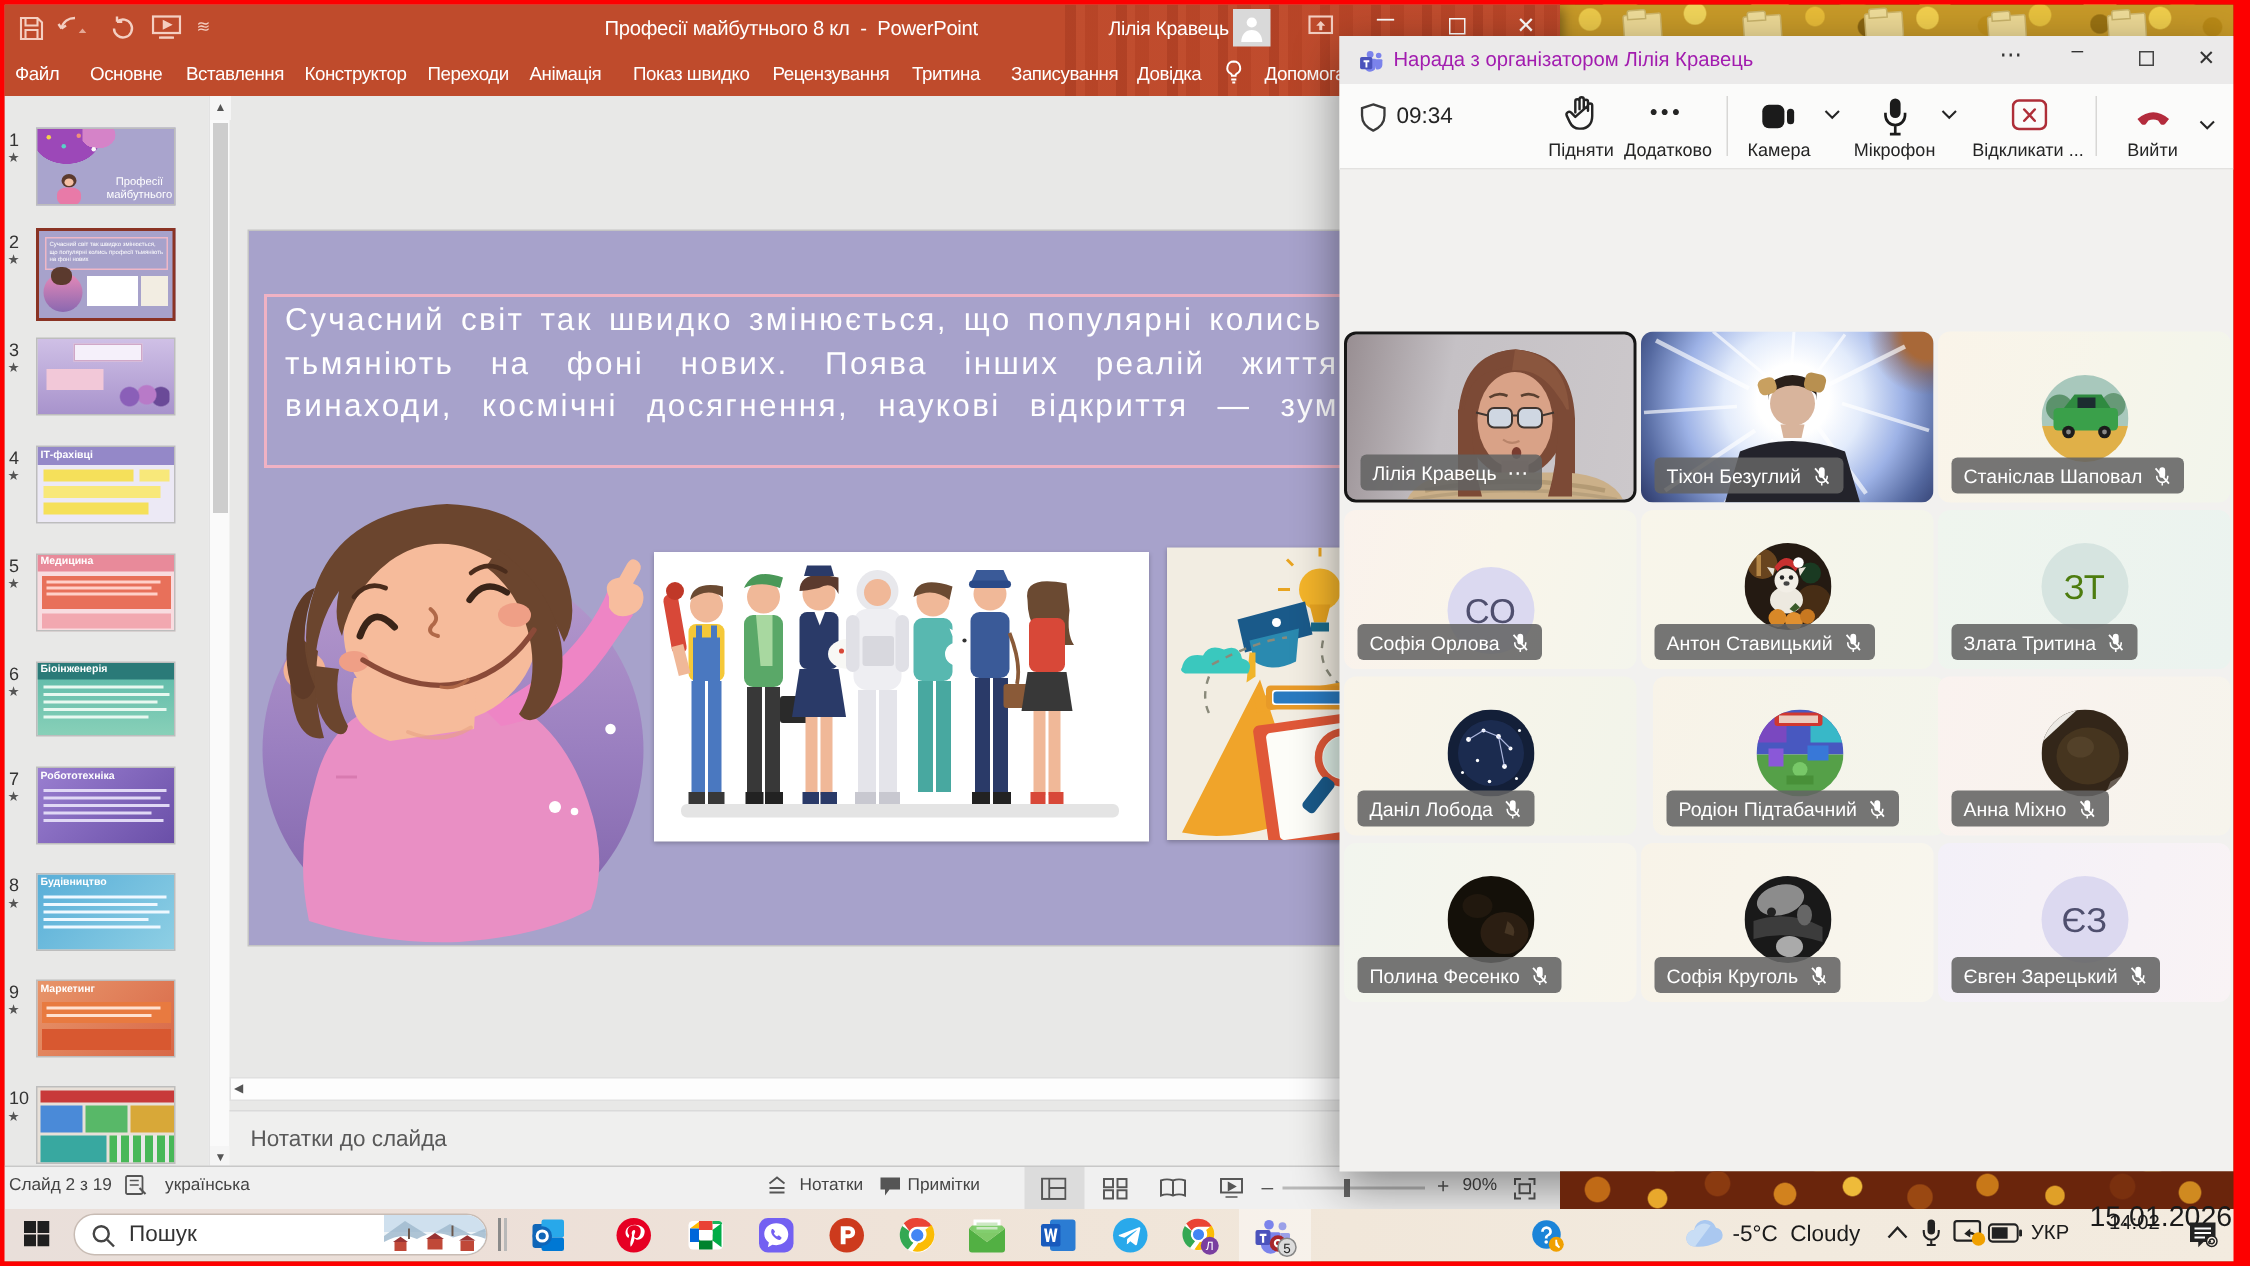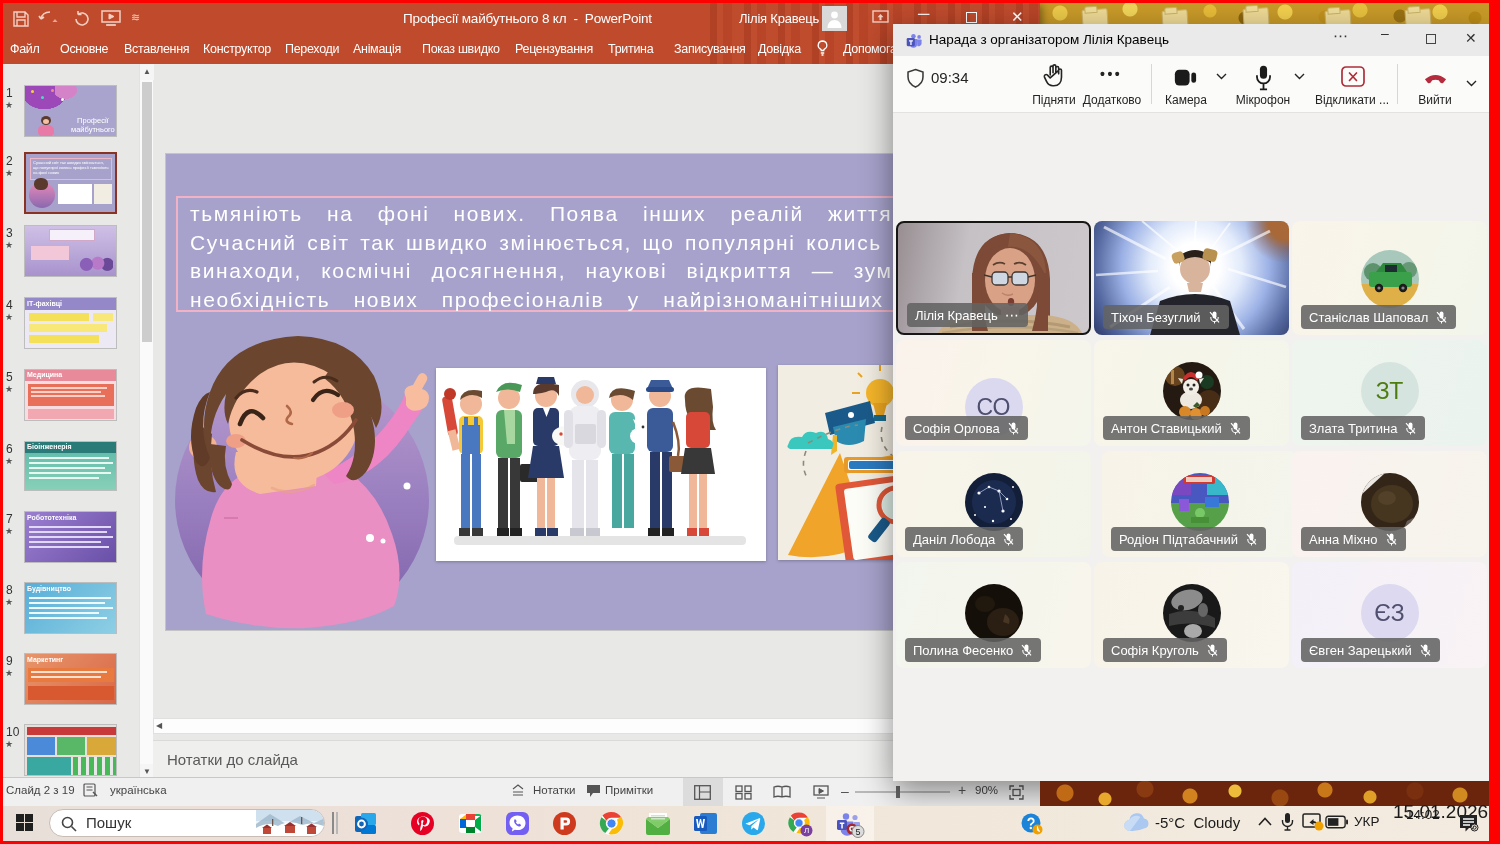--- a/index.html
+++ b/index.html
@@ -207,24 +207,23 @@
     <div class="abs" style="left:48px;top:32px;width:43px;height:18px;background:repeating-linear-gradient(90deg,#48b858 0 5px,#e8e8e8 5px 8px)"></div>
   </div>
   <div id="thumb-scroll">
     <div class="abs" style="left:0;top:0;width:14px;height:16px;background:#f5f5f5;text-align:center;font-size:8px;color:#555;line-height:16px">▲</div>
     <div class="abs" style="left:2px;top:18px;width:10px;height:260px;background:#cdcdcd"></div>
     <div class="abs" style="left:0;top:700px;width:14px;height:16px;background:#f5f5f5;text-align:center;font-size:8px;color:#555;line-height:16px">▼</div>
   </div>
   <div id="slide">
    <div class="abs" style="left:10px;top:42px;width:824px;height:116px;border:2px solid #f0b2c4"></div>
    <div class="abs" style="left:24px;top:46px;width:800px;height:108px;color:#fff;font-size:21px;line-height:28.5px;letter-spacing:1.6px;white-space:nowrap">
+     <div style="display:flex;justify-content:space-between">Сучасний<span>світ</span><span>так</span><span>швидко</span><span>змінюється,</span><span>що</span><span>популярні</span><span>колись</span><span>професії</span></div>
      <div style="display:flex;justify-content:space-between">тьмяніють<span>на</span><span>фоні</span><span>нових.</span><span>Поява</span><span>інших</span><span>реалій</span><span>життя</span><span>—</span><span>це</span></div>
-     <div style="display:flex;justify-content:space-between">Сучасний<span>світ</span><span>так</span><span>швидко</span><span>змінюється,</span><span>що</span><span>популярні</span><span>колись</span><span>професії</span></div>
      <div style="display:flex;justify-content:space-between">винаходи,<span>космічні</span><span>досягнення,</span><span>наукові</span><span>відкриття</span><span>—</span><span>зумовлюють</span></div>
-     <div style="display:flex;justify-content:space-between">необхідність<span>нових</span><span>професіоналів</span><span>у</span><span>найрізноманітніших</span><span>сферах</span></div>
    </div>
    <svg class="abs" style="left:0;top:180px" width="290" height="296" viewBox="0 0 290 296">
      <defs>
       <linearGradient id="gd" x1="0" y1="0" x2="0" y2="1">
                 <stop offset="0" stop-color="#b89cce"></stop>
                 <stop offset=".5" stop-color="#9a7fc0"></stop>
                 <stop offset="1" stop-color="#7d60a8"></stop>
               </linearGradient>
      </defs>
      <circle cx="136" cy="166" r="127" fill="url(#gd)"></circle>
@@ -469,21 +468,21 @@
 <div id="teams">
  <div id="tm-title">
   <svg class="abs" style="left:13px;top:8px" width="17" height="17" viewBox="0 0 24 24">
           <circle cx="18.5" cy="7" r="2.6" fill="#7b83eb"></circle>
           <path fill="#7b83eb" d="M15.5 10.5h5.5a1 1 0 0 1 1 1v4.5a4.3 4.3 0 0 1-6 3.9z"></path>
           <circle cx="10.5" cy="6" r="3.2" fill="#7b83eb"></circle>
           <path fill="#7b83eb" d="M5.5 10h9.5a1 1 0 0 1 1 1v6a5.5 5.5 0 0 1-10.5 2z"></path>
           <rect x="1" y="8.5" width="11.5" height="11.5" rx="1.6" fill="#4b53bc"></rect>
           <path fill="#fff" d="M9.7 11.6H4.3v1.7h1.8v5h1.8v-5h1.8z"></path>
         </svg>
-  <div class="abs" style="left:36px;top:8px;font-size:13.5px;color:#000000">Нарада з організатором Лілія Кравець</div>
+  <div class="abs" style="left:36px;top:8px;font-size:13.5px;color:#a21caf">Нарада з організатором Лілія Кравець</div>
   <div class="abs" style="left:440px;top:3px;font-size:15px;color:#333;letter-spacing:1px">⋯</div>
   <div class="abs" style="left:488px;top:1px;font-size:14px;color:#333">–</div>
   <div class="abs" style="left:533px;top:10px;width:10px;height:10px;border:1.2px solid #444"></div>
   <div class="abs" style="left:572px;top:6px;font-size:14px;color:#333">✕</div>
  </div>
  <div id="tm-tools">
   <svg class="abs" style="left:13px;top:12px" width="19" height="21" viewBox="0 0 16 17">
           <path d="M8 1l6.3 2.1v4.2c0 4.2-2.6 6.8-6.3 8.4-3.7-1.6-6.3-4.2-6.3-8.4V3.1z" fill="none" stroke="#3a3a3a" stroke-width="1.3"></path>
         </svg>
   <div class="abs" style="left:38px;top:13px;font-size:15px;color:#242424">09:34</div>

